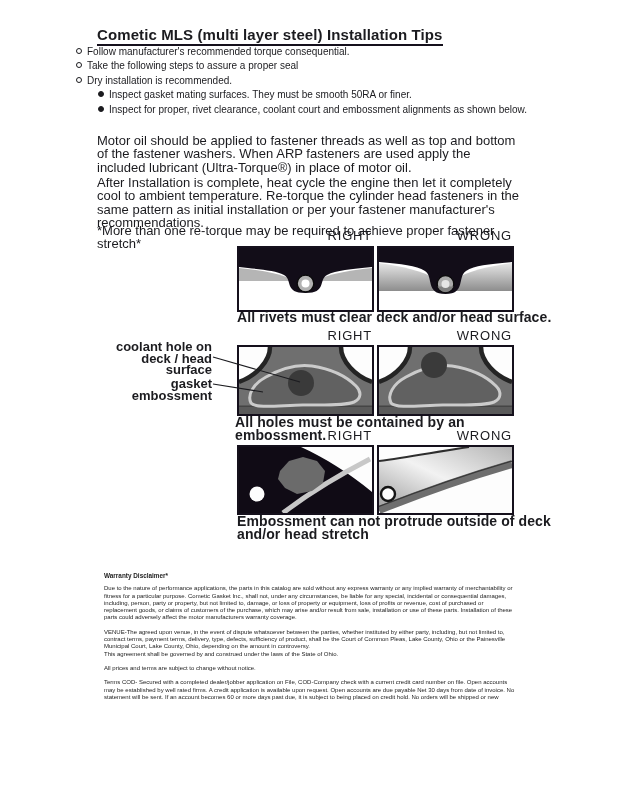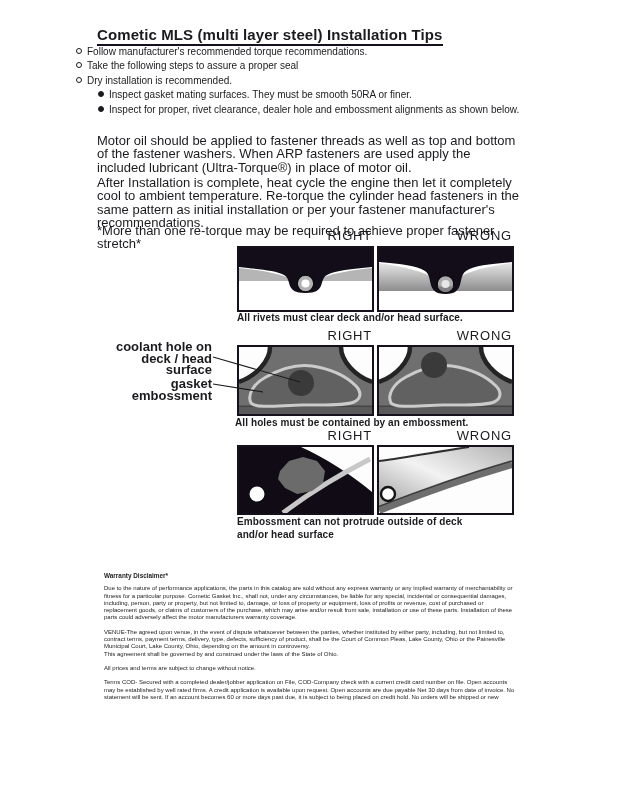--- a/index.html
+++ b/index.html
@@ -17,21 +17,21 @@
   .sub{margin-left:22px;}
 
   .sec-head{position:absolute;left:97px;top:117px;font-size:12.5px;font-weight:bold;}
   .para{position:absolute;left:97px;width:424px;font-size:13px;line-height:13.4px;}
   .p1{top:134px;} .p2{top:176px;} .pnote{top:224px;}
 
   .dlabel{position:absolute;width:137px;text-align:right;font-size:13px;font-weight:400;
           letter-spacing:.8px;}
   .dbox{position:absolute;width:133px;border:2px solid #15101c;background:#fff;}
   .dbox svg{display:block;}
-  .caption{position:absolute;font-size:10px;font-weight:bold;letter-spacing:.1px;line-height:13px;}
+  .caption{position:absolute;font-size:14px;font-weight:bold;letter-spacing:.1px;line-height:13px;}
   .cap2{width:278px;text-align:left;}
 
   .callout{position:absolute;left:100px;width:112px;text-align:right;
            font-size:13px;font-weight:600;line-height:11.5px;}
   .leads{position:absolute;left:120px;top:336px;z-index:5;}
 
   .disclaimer{position:absolute;left:104px;top:572px;width:413px;font-size:6px;
               line-height:7.3px;color:#232323;}
   .d-head{font-size:6.4px;font-weight:bold;margin:0 0 6px 0;}
   .d-p{margin:0 0 7px 0;}
@@ -41,25 +41,25 @@
                letter-spacing:.4px;}
 </style>
 </head>
 <body>
 
 <div class="page">
 
   <div class="title">Cometic MLS (multi layer steel) Installation Tips</div>
 
   <div class="bullets">
-    <div class="bullet"><span class="marker"></span><span>Follow manufacturer's recommended torque recommendations.</span></div>
+    <div class="bullet"><span class="marker"></span><span>Follow manufacturer's recommended torque consequential.</span></div>
     <div class="bullet"><span class="marker"></span><span>Take the following steps to assure a proper seal</span></div>
     <div class="bullet"><span class="marker"></span><span>Dry installation is recommended.</span></div>
     <div class="bullet sub"><span class="marker filled"></span><span>Inspect gasket mating surfaces.  They must be smooth 50RA or finer.</span></div>
-    <div class="bullet sub"><span class="marker filled"></span><span>Inspect for proper, rivet clearance, dealer hole and embossment alignments as shown below.</span></div>
+    <div class="bullet sub"><span class="marker filled"></span><span>Inspect for proper, rivet clearance, coolant court and embossment alignments as shown below.</span></div>
   </div>
 
   <div class="para p1">Motor oil should be applied to fastener threads as well as top and bottom of the fastener washers. When ARP fasteners are used apply the included lubricant (Ultra-Torque®) in place of motor oil.</div>
   <div class="para p2">After Installation is complete, heat cycle the engine then let it completely cool to ambient temperature. Re-torque the cylinder head fasteners in the same pattern as initial installation or per your fastener manufacturer's recommendations.</div>
   <div class="para pnote">*More than one re-torque may be required to achieve proper fastener stretch*</div>
 
   <div class="dlabel" style="left:235px;top:228px;">RIGHT</div>
   <div class="dlabel" style="left:375px;top:228px;">WRONG</div>
 
   <div class="dbox" style="left:237px;top:246px;height:62px;">
@@ -164,21 +164,21 @@
       <rect width="133" height="66" fill="#fdfdfd"></rect>
       <path d="M0,14 C30,10 62,4 90,0 H133 V16 C96,26 48,44 12,60 L0,64 Z" fill="url(#g3)"></path>
       <path d="M0,63 C45,45 95,28 133,17" stroke="#6e6e6e" stroke-width="8" fill="none"></path>
       <path d="M0,59.5 C45,42 95,25 133,14" stroke="#383838" stroke-width="1.3" fill="none"></path>
       <path d="M0,14 C30,10 62,4 90,0" stroke="#2e2e2e" stroke-width="2" fill="none"></path>
       <circle cx="9" cy="47" r="7" fill="#fdfdfd" stroke="#141414" stroke-width="2.4"></circle>
     </svg>
   </div>
   <div class="caption" style="left:237px;top:515px;">
     <span class="d-line">Embossment can not protrude outside of deck</span>
-    <span class="d-line">and/or head surface</span>
+    <span class="d-line">and/or head stretch</span>
   </div>
 
   <div class="disclaimer">
     <div class="d-head">Warranty Disclaimer*</div>
     <p class="d-p">Due to the nature of performance applications, the parts in this catalog are sold without any express warranty or any implied warranty of merchantability or fitness for a particular purpose.  Cometic Gasket Inc., shall not, under any circumstances, be liable for any special, incidental or consequential damages, including, person, party or property, but not limited to, damage, or loss of property or equipment, loss of profits or revenue, cost of purchased or replacement goods, or claims of customers of the purchase, which may arise and/or result from sale, installation or use of these parts.  Installation of these parts could adversely affect the motor manufacturers warranty coverage.</p>
     <p class="d-p">
       <span class="d-line">VENUE-The agreed upon venue, in the event of dispute whatsoever between the parties, whether instituted by either party, including, but not limited to, contract terms, payment terms, delivery, type, defects, sufficiency of product, shall be the Court of Common Pleas, Lake County, Ohio or the Painesville Municipal Court, Lake County, Ohio, depending on the amount in controversy.</span>
       <span class="d-line">This agreement shall be governed by and construed under the laws of the State of Ohio.</span>
     </p>
     <p class="d-p">All prices and terms are subject to change without notice.</p>

